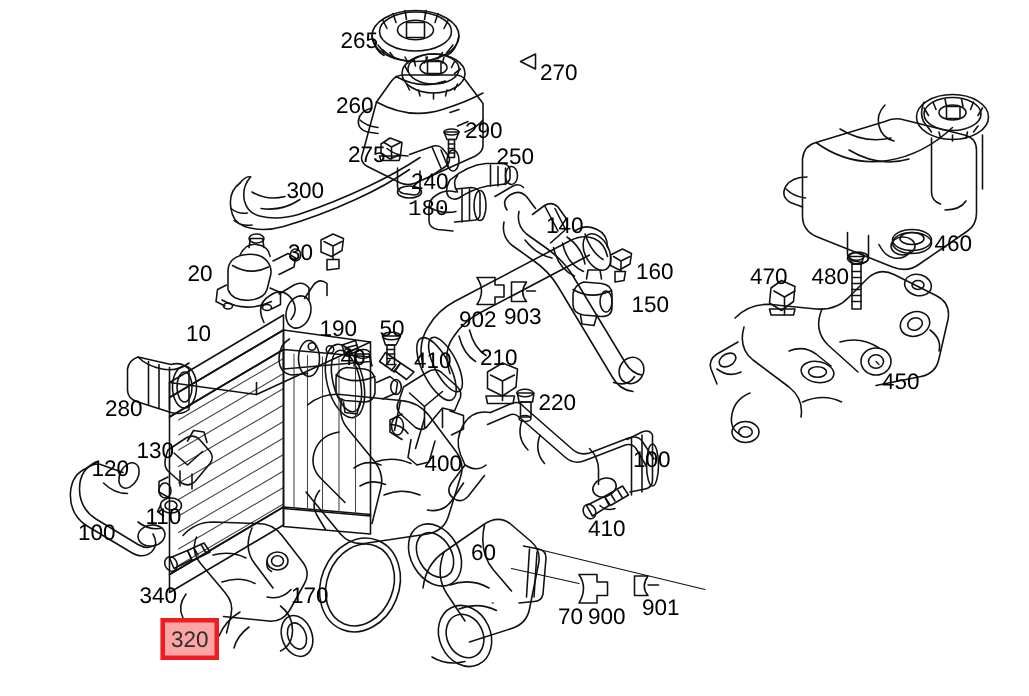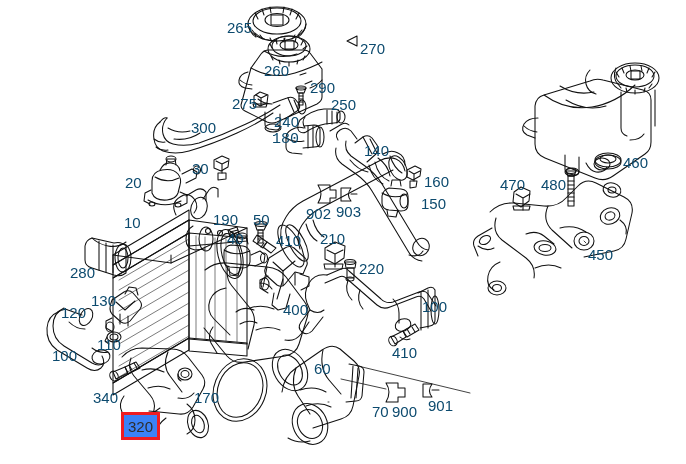--- a/index.html
+++ b/index.html
@@ -1,19 +1,19 @@
 <!DOCTYPE html>
 <html><head>
 <meta charset="utf-8">
 <style>
   html,body{margin:0;padding:0;background:#fff;}
   #stage{position:relative;width:686px;height:464px;background:#ffffff;
          font-family:"Liberation Sans","DejaVu Sans",sans-serif;overflow:hidden;}
   #artwork{position:absolute;left:0;top:0;width:686px;height:464px;}
-  .lbl{position:absolute;font-size:15px;color:#0c4a6e;line-height:1;
+  .lbl{position:absolute;font-size:15px;color:#000000;line-height:1;
        white-space:nowrap;letter-spacing:0px;}
   #hl{position:absolute;border:3px solid #ee1d22;background:#b4d7e7;
       box-sizing:border-box;display:flex;align-items:center;justify-content:center;}
   #hl span{font-size:15px;color:#2e2e2e;}
 </style>
 </head>
 <body>
 
 <div id="stage">
 
@@ -425,21 +425,21 @@
       <path d="M535 268 q14 -6 26 0"></path>
       <path d="M620 220 q8 6 6 14"></path>
     </g>
 
     <path d="M586 243 l-2 -2" stroke-width="0.8"></path>
   </svg>
 
   <div id="labels">
       <div class="lbl" style="left: 227px; top: 20px;">265</div>
       <div class="lbl" style="left: 360px; top: 41px;">270</div>
-      <div class="lbl" style="left: 224px; top: 63px; margin-left: 40px;">260</div>
+      <div class="lbl" style="left: 224px; top: 63px;">260</div>
       <div class="lbl" style="left: 310px; top: 80px;">290</div>
       <div class="lbl" style="left: 232px; top: 96px;">275</div>
       <div class="lbl" style="left: 331px; top: 97px;">250</div>
       <div class="lbl" style="left: 274px; top: 114px;">240</div>
       <div class="lbl" style="left: 272px; top: 132px; font-family: Liberation Mono, monospace;">180</div>
       <div class="lbl" style="left: 191px; top: 120px;">300</div>
       <div class="lbl" style="left: 364px; top: 143px;">140</div>
       <div class="lbl" style="left: 623px; top: 155px;">460</div>
       <div class="lbl" style="left: 192px; top: 161px;">30</div>
       <div class="lbl" style="left: 125px; top: 175px;">20</div>
@@ -466,17 +466,17 @@
       <div class="lbl" style="left: 52px; top: 348px;">100</div>
       <div class="lbl" style="left: 392px; top: 345px;">410</div>
       <div class="lbl" style="left: 274px; top: 361px; padding-left: 40px;">60</div>
       <div class="lbl" style="left: 93px; top: 390px;">340</div>
       <div class="lbl" style="left: 194px; top: 390px;">170</div>
       <div class="lbl" style="left: 333px; top: 404px; margin-left: 39px;">70</div>
       <div class="lbl" style="left: 392px; top: 404px;">900</div>
       <div class="lbl" style="left: 428px; top: 398px;">901</div>
     </div>
 
-  <div id="hl" style="left: 121px; top: 412px; width: 39px; height: 28px; border-color: rgb(238, 29, 34); background: #3b82f6;">
+  <div id="hl" style="left: 107px; top: 412px; width: 39px; height: 28px; border-color: rgb(238, 29, 34); background: #fca5a5;">
     <span style="color: rgb(46, 46, 46);">320</span>
   </div>
 
 </div>
 
 </body></html>

